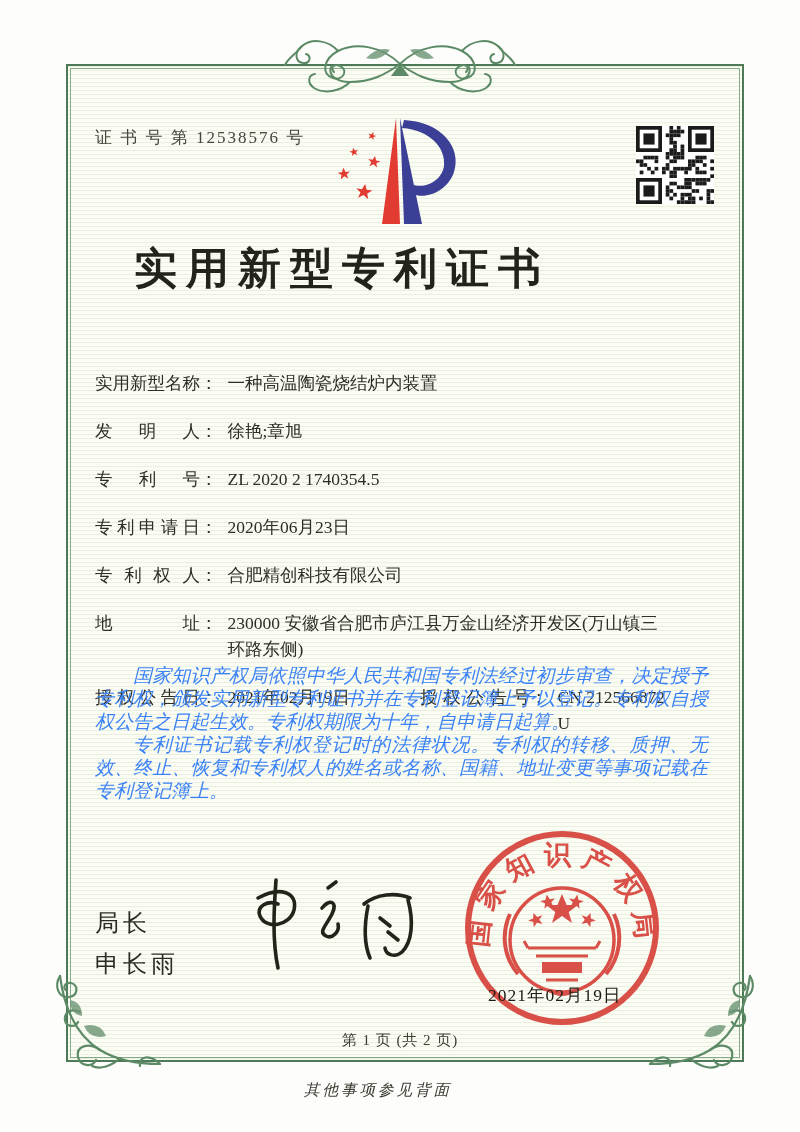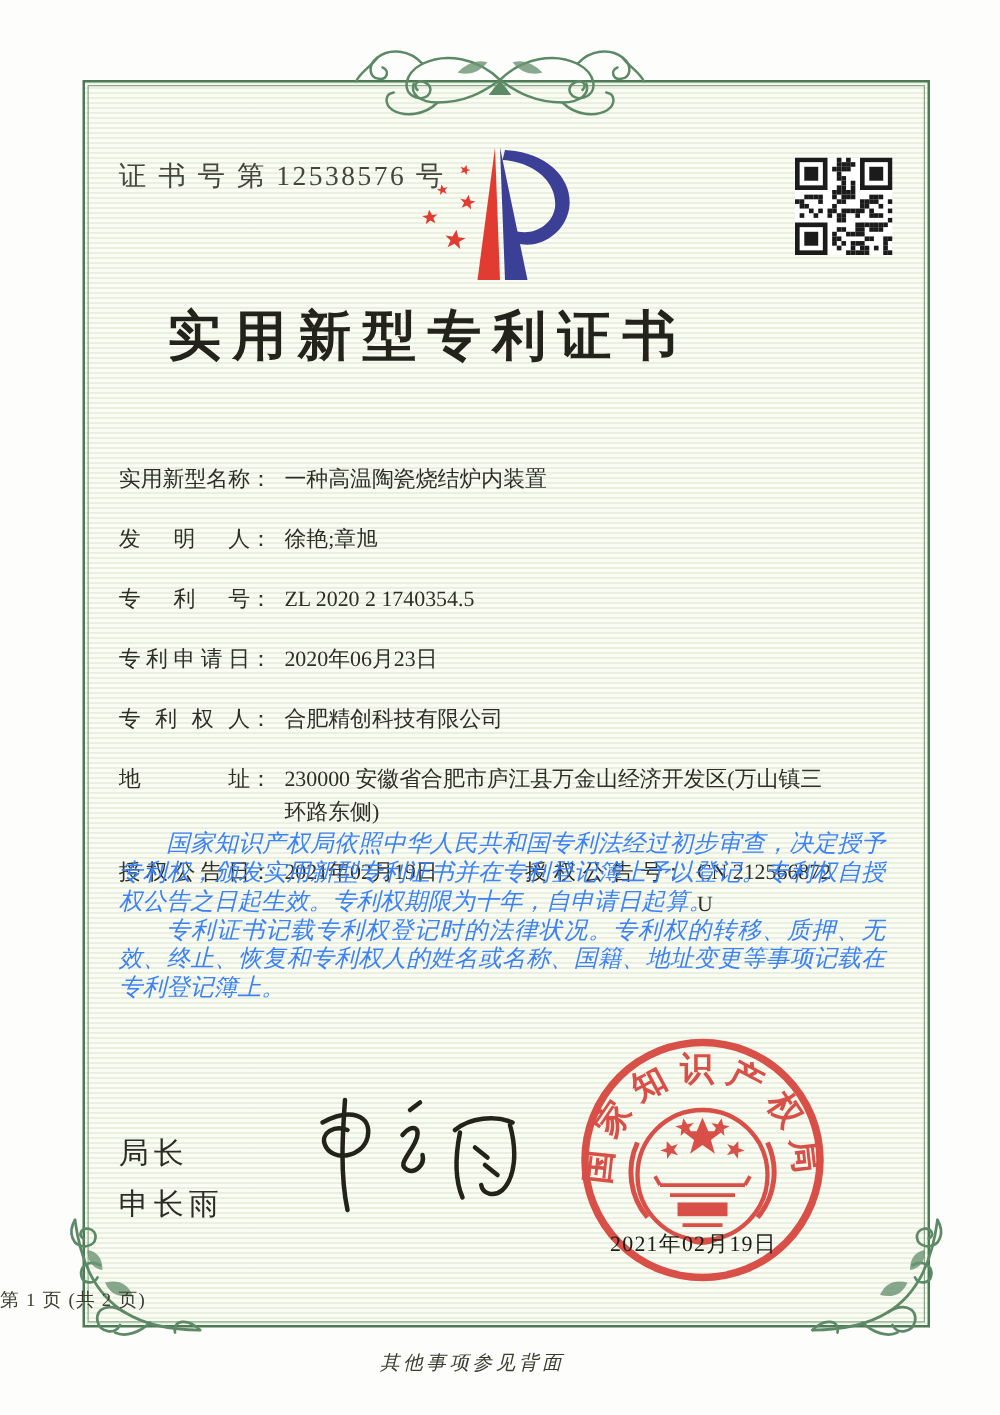--- a/index.html
+++ b/index.html
@@ -21,21 +21,21 @@
       #fbfcf4;
     box-sizing:border-box;
   }
   .frame-inner{
     position:absolute;inset:2px;border:1px solid #86a98b;
   }
   .flourish{position:absolute;pointer-events:none;}
   
   .abs{position:absolute;}
   .cert-no{
-    left:95px;top:126px;font-size:22px;letter-spacing:2px;color:#45453c;
+    left:95px;top:126px;font-size:17px;letter-spacing:2px;color:#45453c;
   }
   .title{
     left:0;top:240px;width:684px;text-align:center;
     font-size:43px;font-weight:600;letter-spacing:9px;color:#23231c;
   }
   .fields{left:95px;top:338px;width:580px;font-size:17.5px;margin-top:32px;}
   .frow{display:flex;line-height:26px;margin-bottom:22px;position:relative;}
   .flabel{
     display:inline-block;width:105px;flex:0 0 105px;
     text-align:justify;text-align-last:justify;white-space:normal;
@@ -49,21 +49,21 @@
     left:95px;top:664px;width:613px;
     font-size:19px;line-height:23px;font-style:italic;color:#3b82f6;
     text-align:justify;
   }
   .paras p{margin:0;text-indent:2em;}
   .signer{left:95px;top:903px;font-size:24px;letter-spacing:4px;line-height:41px;color:#2c2c24;}
   .seal-date{
     left:488px;top:983px;font-size:17.5px;letter-spacing:1px;color:#1c1c16;z-index:6;
   }
   .page-ind{
-    left:0;top:1031px;width:800px;text-align:left;font-size:15px;letter-spacing:1px;color:#3c3c33;
+    left:0;top:1031px;width:800px;text-align:center;font-size:15px;letter-spacing:1px;color:#3c3c33;
   }
   .footnote{
     left:0;top:1080px;width:756px;text-align:center;
     font-size:15.5px;letter-spacing:3px;font-style:italic;color:#3a3a30;
   }
   .logo{left:330px;top:110px;width:138px;height:128px;}
   .qr{left:636px;top:126px;width:78px;height:78px;}
   .seal{left:462px;top:828px;width:200px;height:200px;z-index:5;opacity:0.92;}
   .sig{left:218px;top:868px;width:215px;height:112px;z-index:2;}
 </style>

